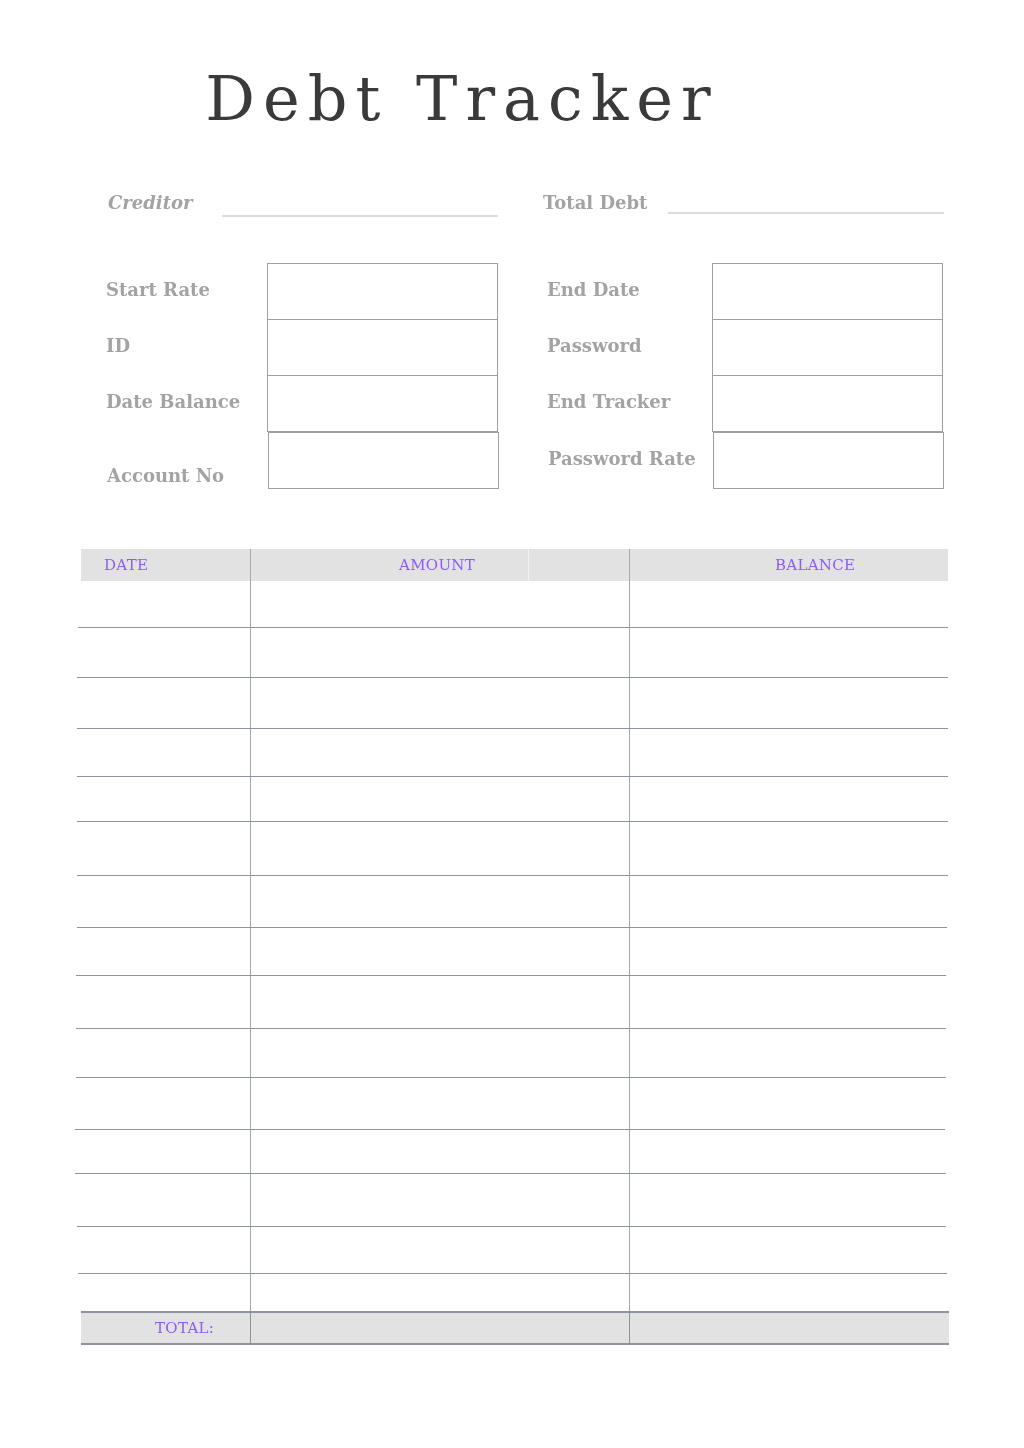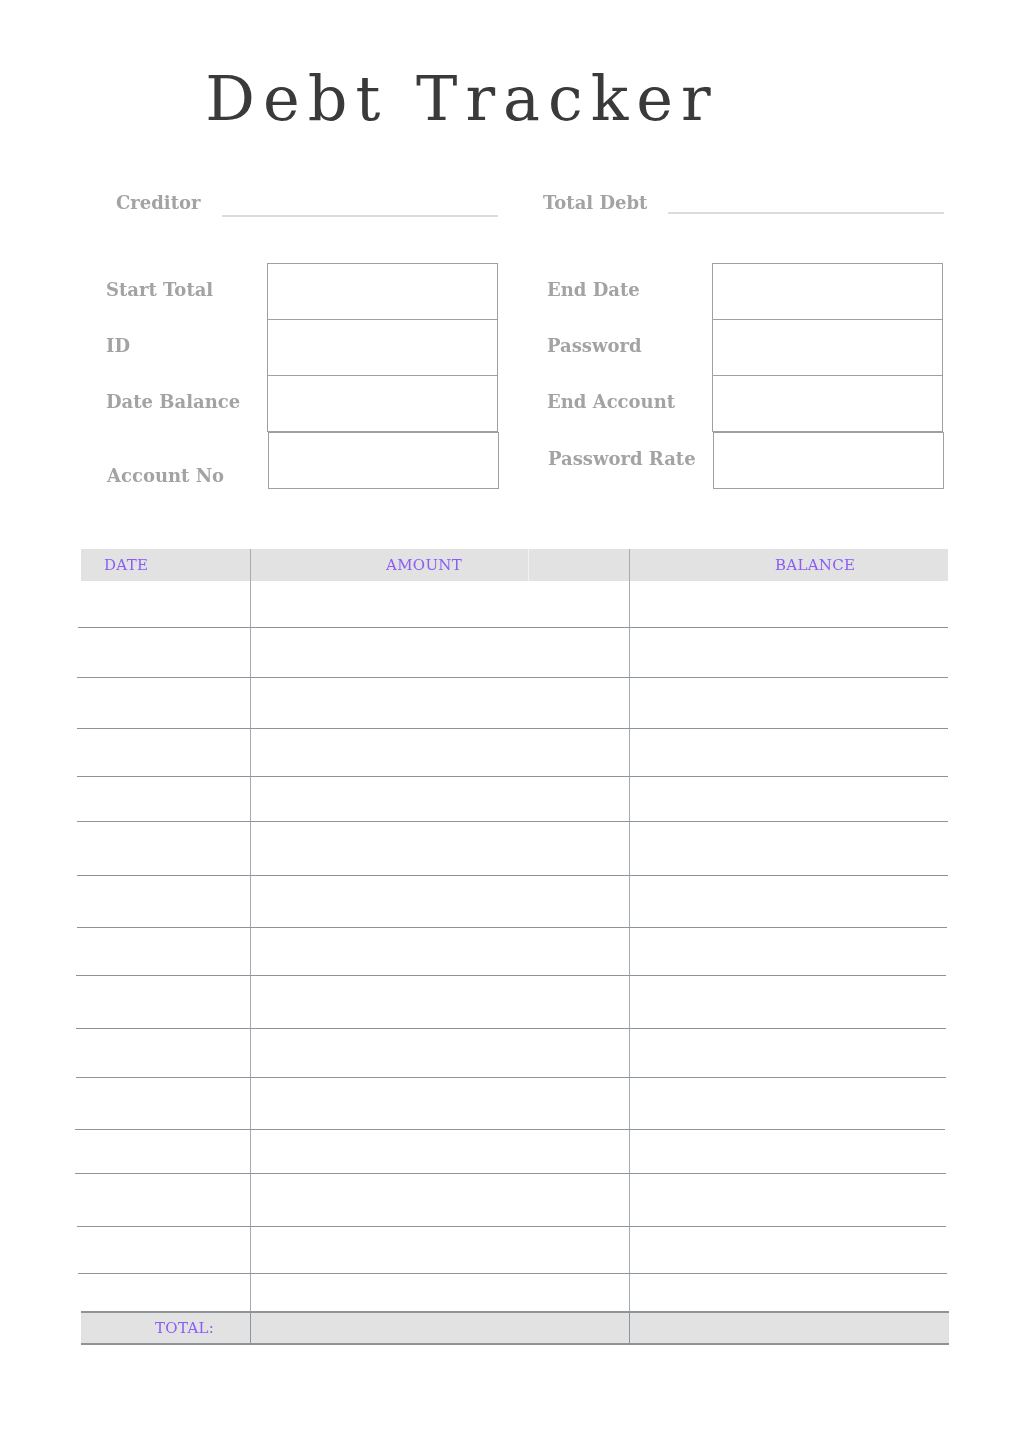--- a/index.html
+++ b/index.html
@@ -31,56 +31,56 @@
     position: absolute; font-family: "DejaVu Serif", serif; font-size: 15px;
     color: #8b5cf6; letter-spacing: 0.3px;
   }
   .cell { position: absolute; }
 </style>
 </head>
 <body>
 
 <h1 class="title">Debt Tracker</h1>
 
-<span class="lbl" style="left:116px; top:192px;">Creditor</span>
+<span class="lbl" style="left:108px; top:192px;font-style:italic;">Creditor</span>
 <div class="line-input" style="left:222px; top:215px; width:276px;"></div>
 
 <span class="lbl" style="left:543px; top:192px;">Total Debt</span>
 <div class="line-input" style="left:668px; top:212px; width:276px;"></div>
 
-<span class="lbl" style="left:106px; top:279px;">Start Total</span>
+<span class="lbl" style="left:106px; top:279px;">Start Rate</span>
 <div class="box" style="left:267px; top:263px;"></div>
 
 <span class="lbl" style="left:106px; top:335px;">ID</span>
 <div class="box" style="left:267px; top:319px;"></div>
 
 <span class="lbl" style="left:106px; top:391px;">Date Balance</span>
 <div class="box" style="left:267px; top:375px;"></div>
 
 <span class="lbl" style="left:107px; top:465px;">Account No</span>
 <div class="box" style="left:268px; top:432px;"></div>
 
 <span class="lbl" style="left:547px; top:279px;">End Date</span>
 <div class="box" style="left:712px; top:263px;"></div>
 
 <span class="lbl" style="left:547px; top:335px;">Password</span>
 <div class="box" style="left:712px; top:319px;"></div>
 
-<span class="lbl" style="left:547px; top:391px;">End Account</span>
+<span class="lbl" style="left:547px; top:391px;">End Tracker</span>
 <div class="box" style="left:712px; top:375px;"></div>
 
 <span class="lbl" style="left:548px; top:448px;">Password Rate</span>
 <div class="box" style="left:713px; top:432px;"></div>
 
 <div>
   <div class="band" style="left:81px; top:549px; width:867px; height:32px;"></div>
   <div style="position:absolute; left:528px; top:549px; width:1px; height:32px; background:#f2f2f2;"></div>
 
   <span class="th" style="left:104px; top:556px;">DATE</span>
-  <span class="th" style="left:386px; top:556px;">AMOUNT</span>
+  <span class="th" style="left:399px; top:556px;">AMOUNT</span>
   <span class="th" style="left:775px; top:556px;">BALANCE</span>
 
   <div class="vline" style="left:250px; top:549px; height:796px;"></div>
   <div class="vline" style="left:629px; top:549px; height:796px;"></div>
 
   <div class="hline" style="left:78px; top:627px; width:870px;"></div>
   <div class="hline" style="left:77px; top:677px; width:871px;"></div>
   <div class="hline" style="left:77px; top:728px; width:871px;"></div>
   <div class="hline" style="left:77px; top:776px; width:871px;"></div>
   <div class="hline" style="left:77px; top:821px; width:871px;"></div>

